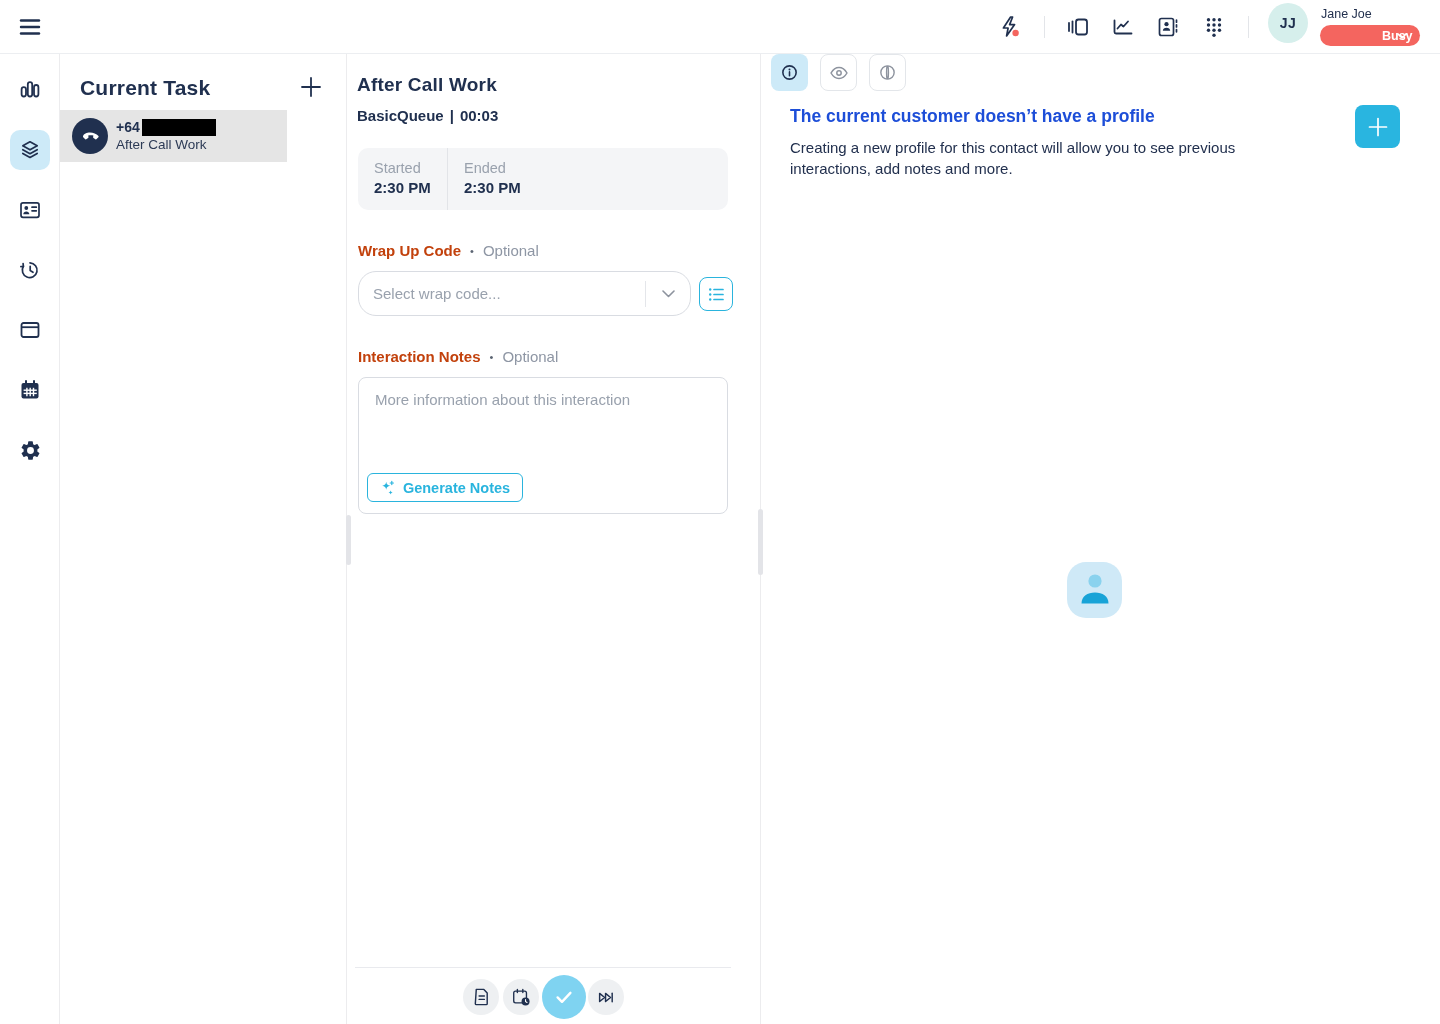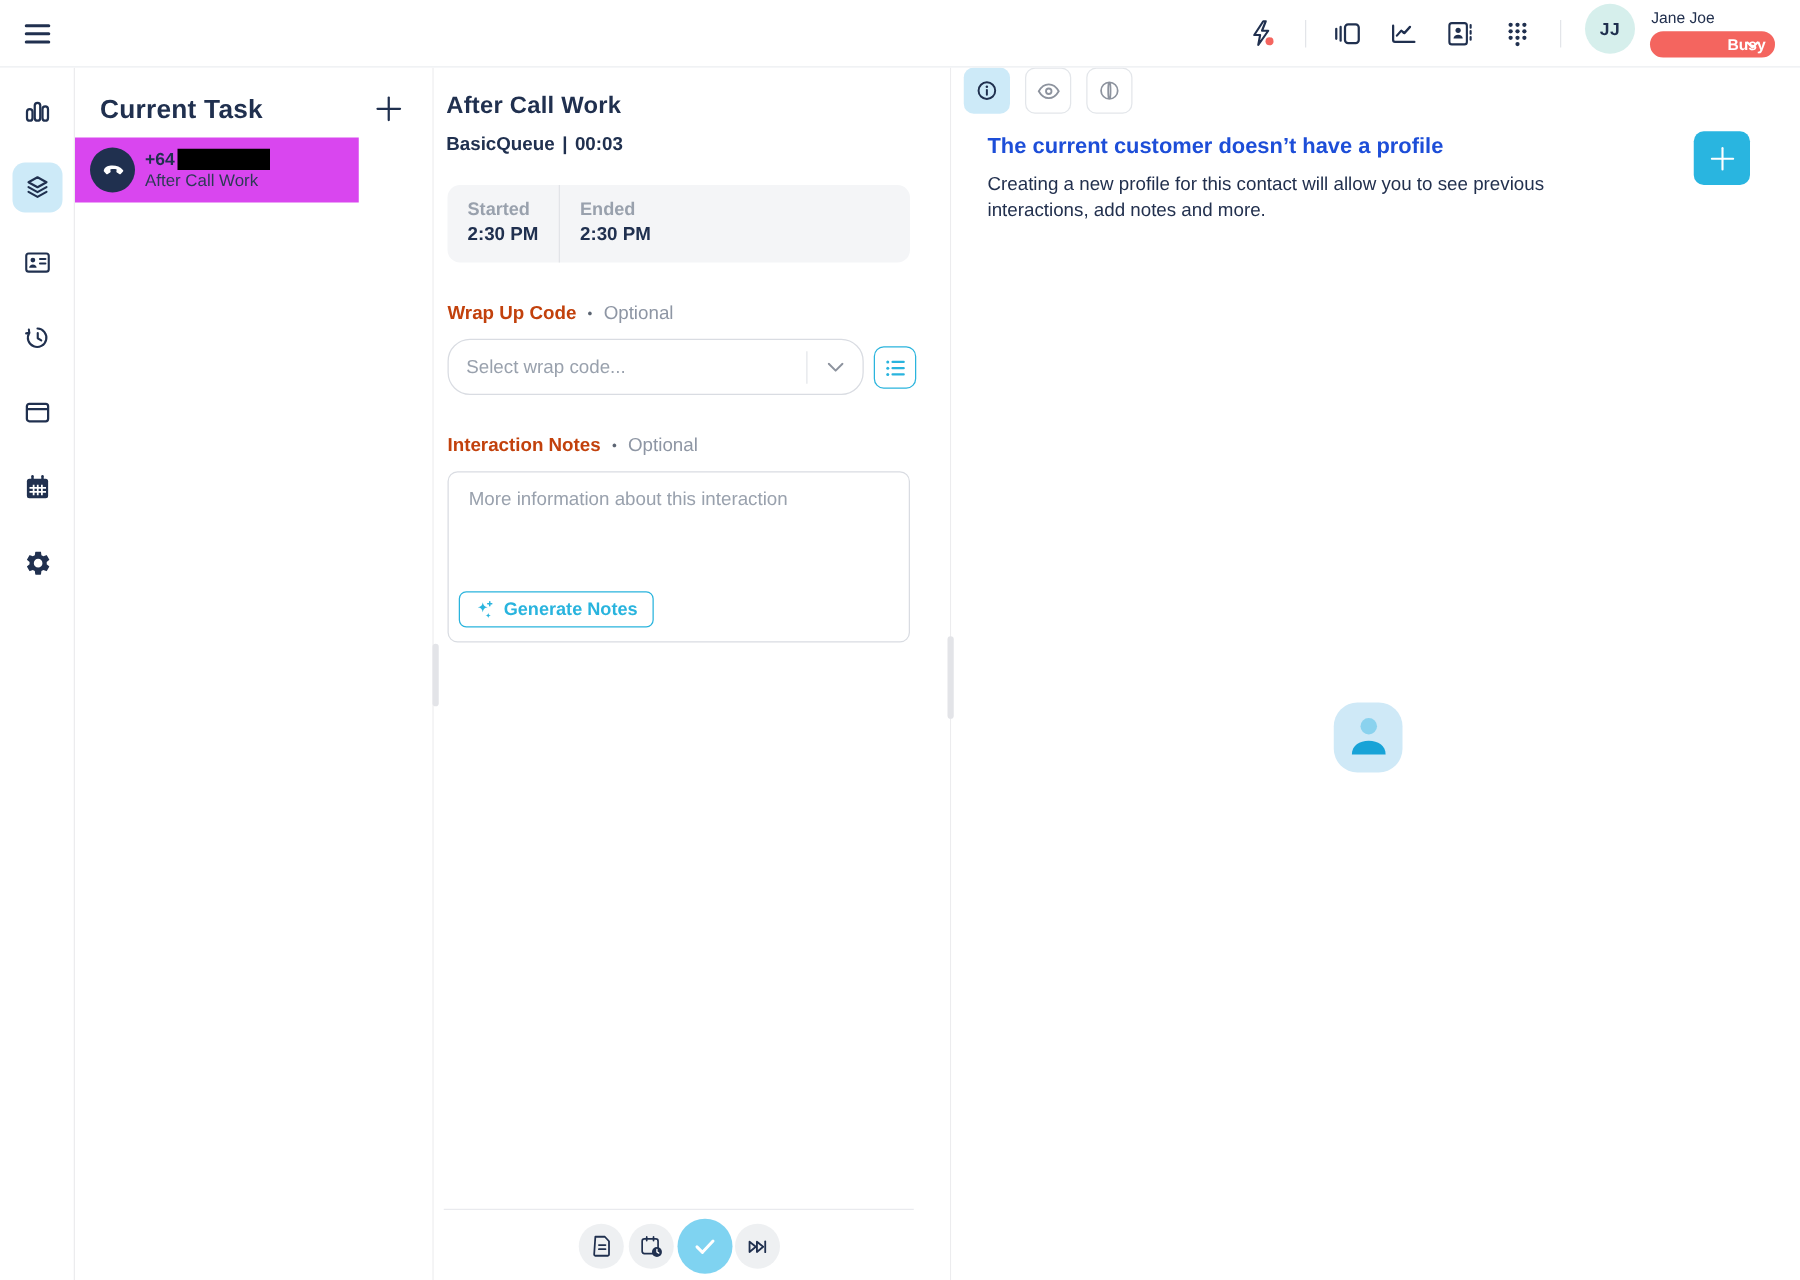--- a/index.html
+++ b/index.html
@@ -25,38 +25,38 @@
   
   .rail { position:absolute; top:54px; left:0; width:60px; height:970px; background:#fff; border-right:1px solid #ececee; }
   .rail-item { position:absolute; left:10px; width:40px; height:40px; border:none; background:none; border-radius:10px;
     display:flex; align-items:center; justify-content:center; cursor:pointer; }
   .rail-item.active { background:#cdeaf8; }
 
   
   .tasks-panel { position:absolute; top:54px; left:60px; width:287px; height:970px; background:#fff; border-right:1px solid #ececee; }
   .tasks-title { position:absolute; left:20px; top:22px; font-size:21px; font-weight:bold; letter-spacing:.2px; }
   .tasks-add { position:absolute; left:238px; top:20px; width:26px; height:26px; border:none; background:none; cursor:pointer; }
-  .task-item { position:absolute; left:0; top:56px; width:227px; height:52px; background:#d946ef; border:none; text-align:left; cursor:pointer; }
+  .task-item { position:absolute; left:0; top:56px; width:227px; height:52px; background:#e5e5e5; border:none; text-align:left; cursor:pointer; }
   .task-avatar { position:absolute; left:12px; top:8px; width:36px; height:36px; border-radius:50%; background:#20304f;
     display:flex; align-items:center; justify-content:center; }
   .task-texts { position:absolute; left:56px; top:8px; }
   .task-phone { font-size:14px; font-weight:bold; color:#20304f; line-height:18px; display:flex; align-items:center; }
   .redacted { display:inline-block; width:74px; height:17px; background:#000; margin-left:2px; }
   .task-sub { font-size:13.5px; color:#2c3a55; line-height:17px; }
 
   
   .acw-panel { position:absolute; top:54px; left:347px; width:414px; height:970px; background:#fff; border-right:1px solid #ececee; }
   .acw-title { position:absolute; left:10px; top:20px; font-size:19px; font-weight:bold; letter-spacing:.2px; }
   .acw-sub { position:absolute; left:10px; top:53px; font-size:15px; font-weight:bold; color:#20304f; display:flex; gap:6px; }
   .stats-box { position:absolute; left:11px; top:94px; width:370px; height:62px; background:#f4f5f7; border-radius:10px; display:flex; }
   .stat-cell { padding:12px 0 0 16px; }
   .stat-cell.c1 { width:89px; }
   .stat-cell.c2 { width:98px; border-left:1px solid #e2e4e8; }
   .stat-cell.c3 { flex:1; border-left:1px solid #e2e4e8; }
-  .stat-label { font-size:14.5px; color:#99a1ad; margin-bottom:3px;font-weight:bold; }
+  .stat-label { font-size:14.5px; color:#99a1ad; margin-bottom:3px; }
   .stat-value { font-size:15px; font-weight:bold; color:#20304f; }
 
   .field-row { position:absolute; left:11px; display:flex; align-items:center; gap:9px; }
   .field-label { font-size:15px; font-weight:bold; color:#c2410c; }
   .dot-sep { font-size:11px; color:#5b6472; }
   .optional { font-size:15px; color:#8e96a4; }
 
   .select-box { position:absolute; left:11px; top:217px; width:333px; height:45px; border:1px solid #d9dce2; border-radius:18px;
     background:#fff; display:flex; align-items:center; cursor:pointer; }
   .select-box .ph { flex:1; margin-left:14px; font-size:15px; color:#99a1ad; text-align:left; }

